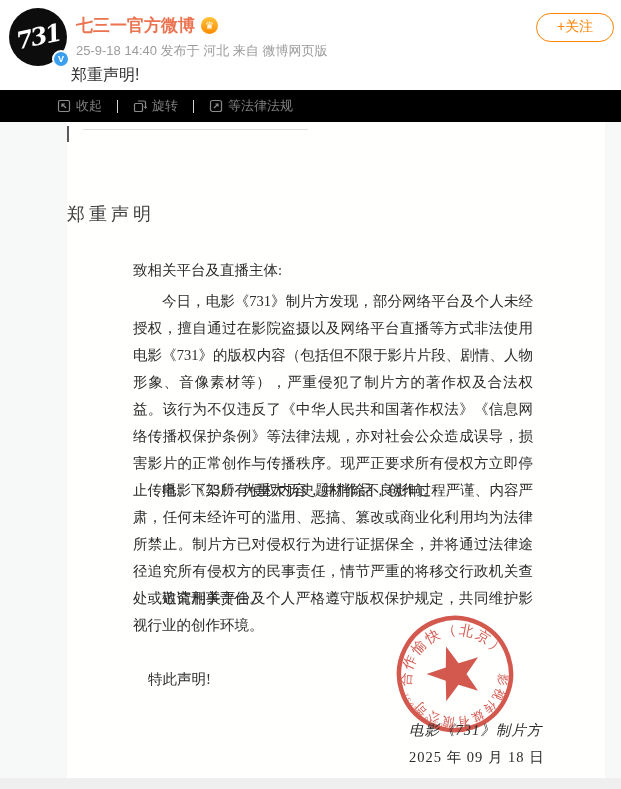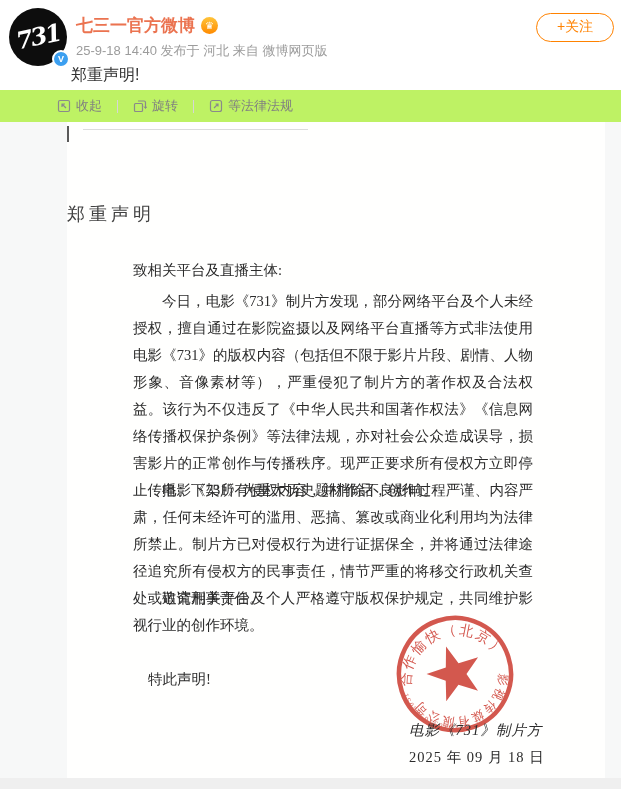--- a/index.html
+++ b/index.html
@@ -20,21 +20,21 @@
   .crown { width:17px; height:17px; border-radius:50%;
            background:linear-gradient(180deg,#ffc43a,#ff8a00); color:#fff; font-size:10px;
            text-align:center; line-height:17px; cursor:pointer; }
   .meta { position:absolute; left:76px; top:42px; font-size:13px; color:#9c9c9c; }
   .follow-btn { position:absolute; right:7px; top:13px; width:78px; height:29px;
            border:1.5px solid #ff8200; border-radius:15px; background:#fff; color:#ff8200;
            font-size:14px; text-align:center; line-height:25px; cursor:pointer; }
   .post-text { position:absolute; left:71px; top:65px; font-size:16px; color:#333; }
 
   
-  .toolbar { position:absolute; left:0; top:90px; width:621px; height:32px; background:#bef264;
+  .toolbar { position:absolute; left:0; top:90px; width:621px; height:32px; background:#000000;
            display:flex; align-items:center; padding-left:57px; font-size:13px; color:#808080; }
   .tool-item { display:flex; align-items:center; gap:5px; cursor:pointer; }
   .tool-item svg { display:block; }
   .tool-sep { width:1px; height:13px; background:#d6d6d6; margin:0 15px; }
 
   
   .image-area { position:absolute; left:0; top:122px; width:621px; height:656px; background:#f7f8f8; }
   .paper { position:absolute; left:67px; top:0; width:538px; height:656px; background:#fffffe; cursor:pointer; }
   .scan-edge-v { position:absolute; left:0; top:4px; width:2px; height:16px; background:#5a5a5a; }
   .scan-edge-h { position:absolute; left:16px; top:7px; width:225px; height:1px; background:#dcdcdc; }

